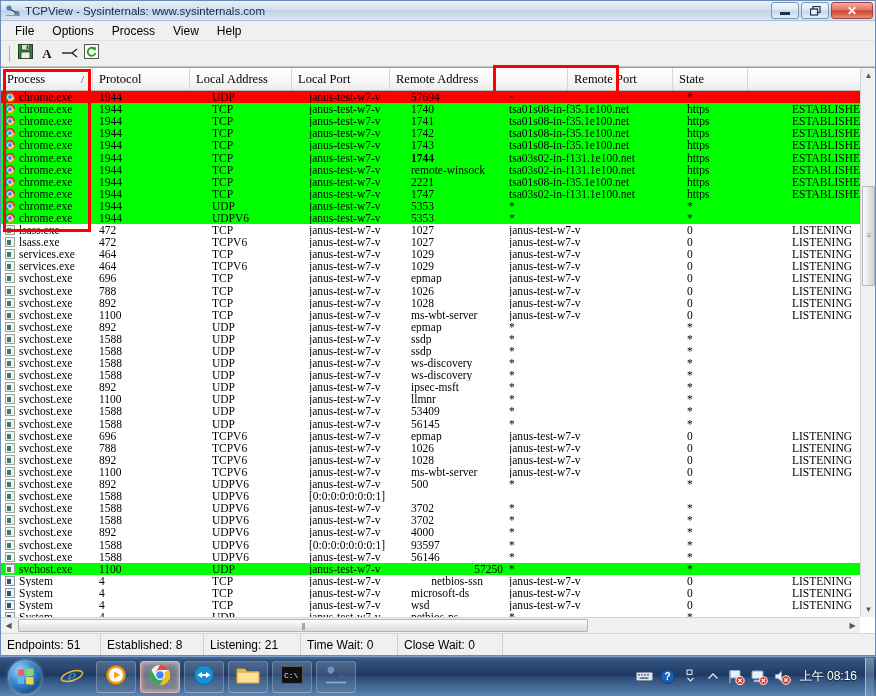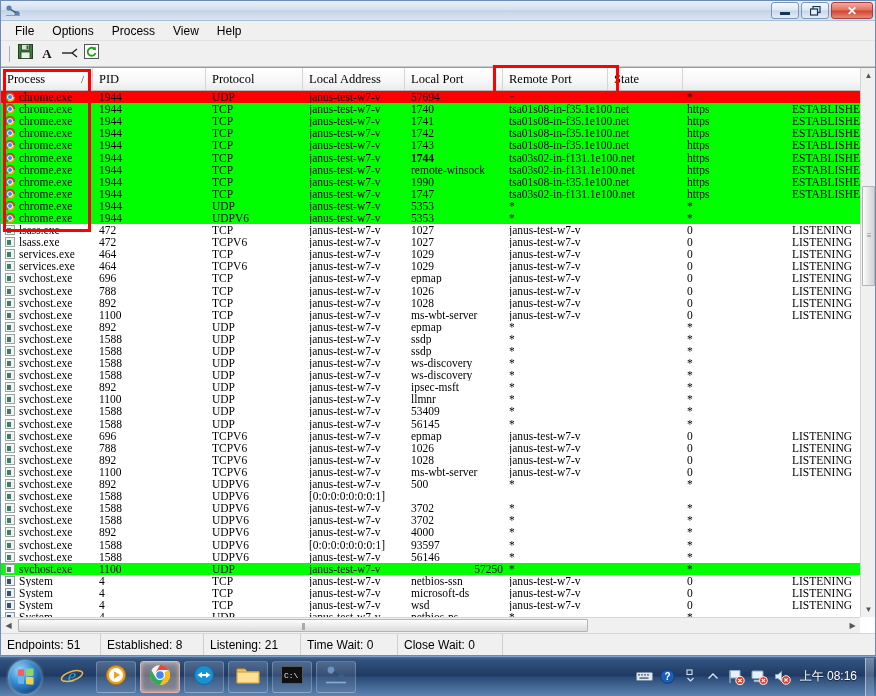--- a/index.html
+++ b/index.html
@@ -318,20 +318,21 @@
 
   <div id="titlebar">
     <div id="app-icon">
       <svg viewBox="0 0 16 14" width="16" height="14">
         <circle cx="4" cy="4" r="2.6" fill="#5b7fa6"></circle>
         <circle cx="12" cy="9.5" r="2.6" fill="#5b7fa6"></circle>
         <path d="M5.6 5.5 L10.6 8.4" stroke="#2d4f73" stroke-width="1.4" fill="none"></path>
         <path d="M1 11.5 L15 11.5" stroke="#7a9ec4" stroke-width="1" fill="none"></path>
       </svg>
     </div>
+    <div id="title-text">TCPView - Sysinternals: www.sysinternals.com</div>
     <div id="win-buttons">
       <div class="winbtn">
         <span class="glyph" style="align-items:flex-end;padding-bottom:3px;">
           <svg width="10" height="3" viewBox="0 0 10 3">
               <rect x="0" y="0" width="10" height="3" fill="#18334f"></rect>
             </svg>
         </span>
       </div>
       <div class="winbtn">
         <span class="glyph">
@@ -391,31 +392,31 @@
   </div>
 
   <div id="list-area">
 
     <div id="list-inner">
       <div id="hdr">
           <div class="hcell" style="width: 92px;">
             <span>Process</span>
             <span class="sortmark">/</span>
           </div>
-          <div class="hcell" style="width: 113px;">
-            <span>PID</span>
-          </div>
           <div class="hcell" style="width: 97px;">
             <span>Protocol</span>
           </div>
           <div class="hcell" style="width: 102px;">
             <span>Local Address</span>
           </div>
           <div class="hcell" style="width: 98px;">
             <span>Local Port</span>
+          </div>
+          <div class="hcell" style="width: 178px;">
+            <span>Remote Address</span>
           </div>
           <div class="hcell" style="width: 105px;">
             <span>Remote Port</span>
           </div>
           <div class="hcell" style="width: 75px;">
             <span>State</span>
           </div>
         </div>
       <div id="rows">
           <div class="row red">
@@ -510,21 +511,21 @@
             <div class="cell" style="width: 75px;">ESTABLISHED</div>
           </div>
           <div class="row green">
             <div class="cell proc" style="width: 92px;">
               <span class="pic chrome"></span>
               <span>chrome.exe</span>
             </div>
             <div class="cell" style="width: 113px;">1944</div>
             <div class="cell" style="width: 97px;">TCP</div>
             <div class="cell" style="width: 102px;">janus-test-w7-v</div>
-            <div class="cell" style="width: 98px;">1990</div>
+            <div class="cell" style="width: 98px;">2221</div>
             <div class="cell" style="width: 178px;">tsa01s08-in-f35.1e100.net</div>
             <div class="cell" style="width: 105px;">https</div>
             <div class="cell" style="width: 75px;">ESTABLISHED</div>
           </div>
           <div class="row green">
             <div class="cell proc" style="width: 92px;">
               <span class="pic chrome"></span>
               <span>chrome.exe</span>
             </div>
             <div class="cell" style="width: 113px;">1944</div>
@@ -939,21 +940,21 @@
             <div class="cell" style="width: 75px;"></div>
           </div>
           <div class="row white">
             <div class="cell proc" style="width: 92px;">
               <span class="pic sys"></span>
               <span>System</span>
             </div>
             <div class="cell" style="width: 113px;">4</div>
             <div class="cell" style="width: 97px;">TCP</div>
             <div class="cell" style="width: 102px;">janus-test-w7-v</div>
-            <div class="cell" style="width: 98px;">netbios-ssn</div>
+            <div class="cell" style="width: 98px; text-align: center;">netbios-ssn</div>
             <div class="cell" style="width: 178px;">janus-test-w7-v</div>
             <div class="cell" style="width: 105px;">0</div>
             <div class="cell" style="width: 75px;">LISTENING</div>
           </div>
           <div class="row white">
             <div class="cell proc" style="width: 92px;">
               <span class="pic sys"></span>
               <span>System</span>
             </div>
             <div class="cell" style="width: 113px;">4</div>

